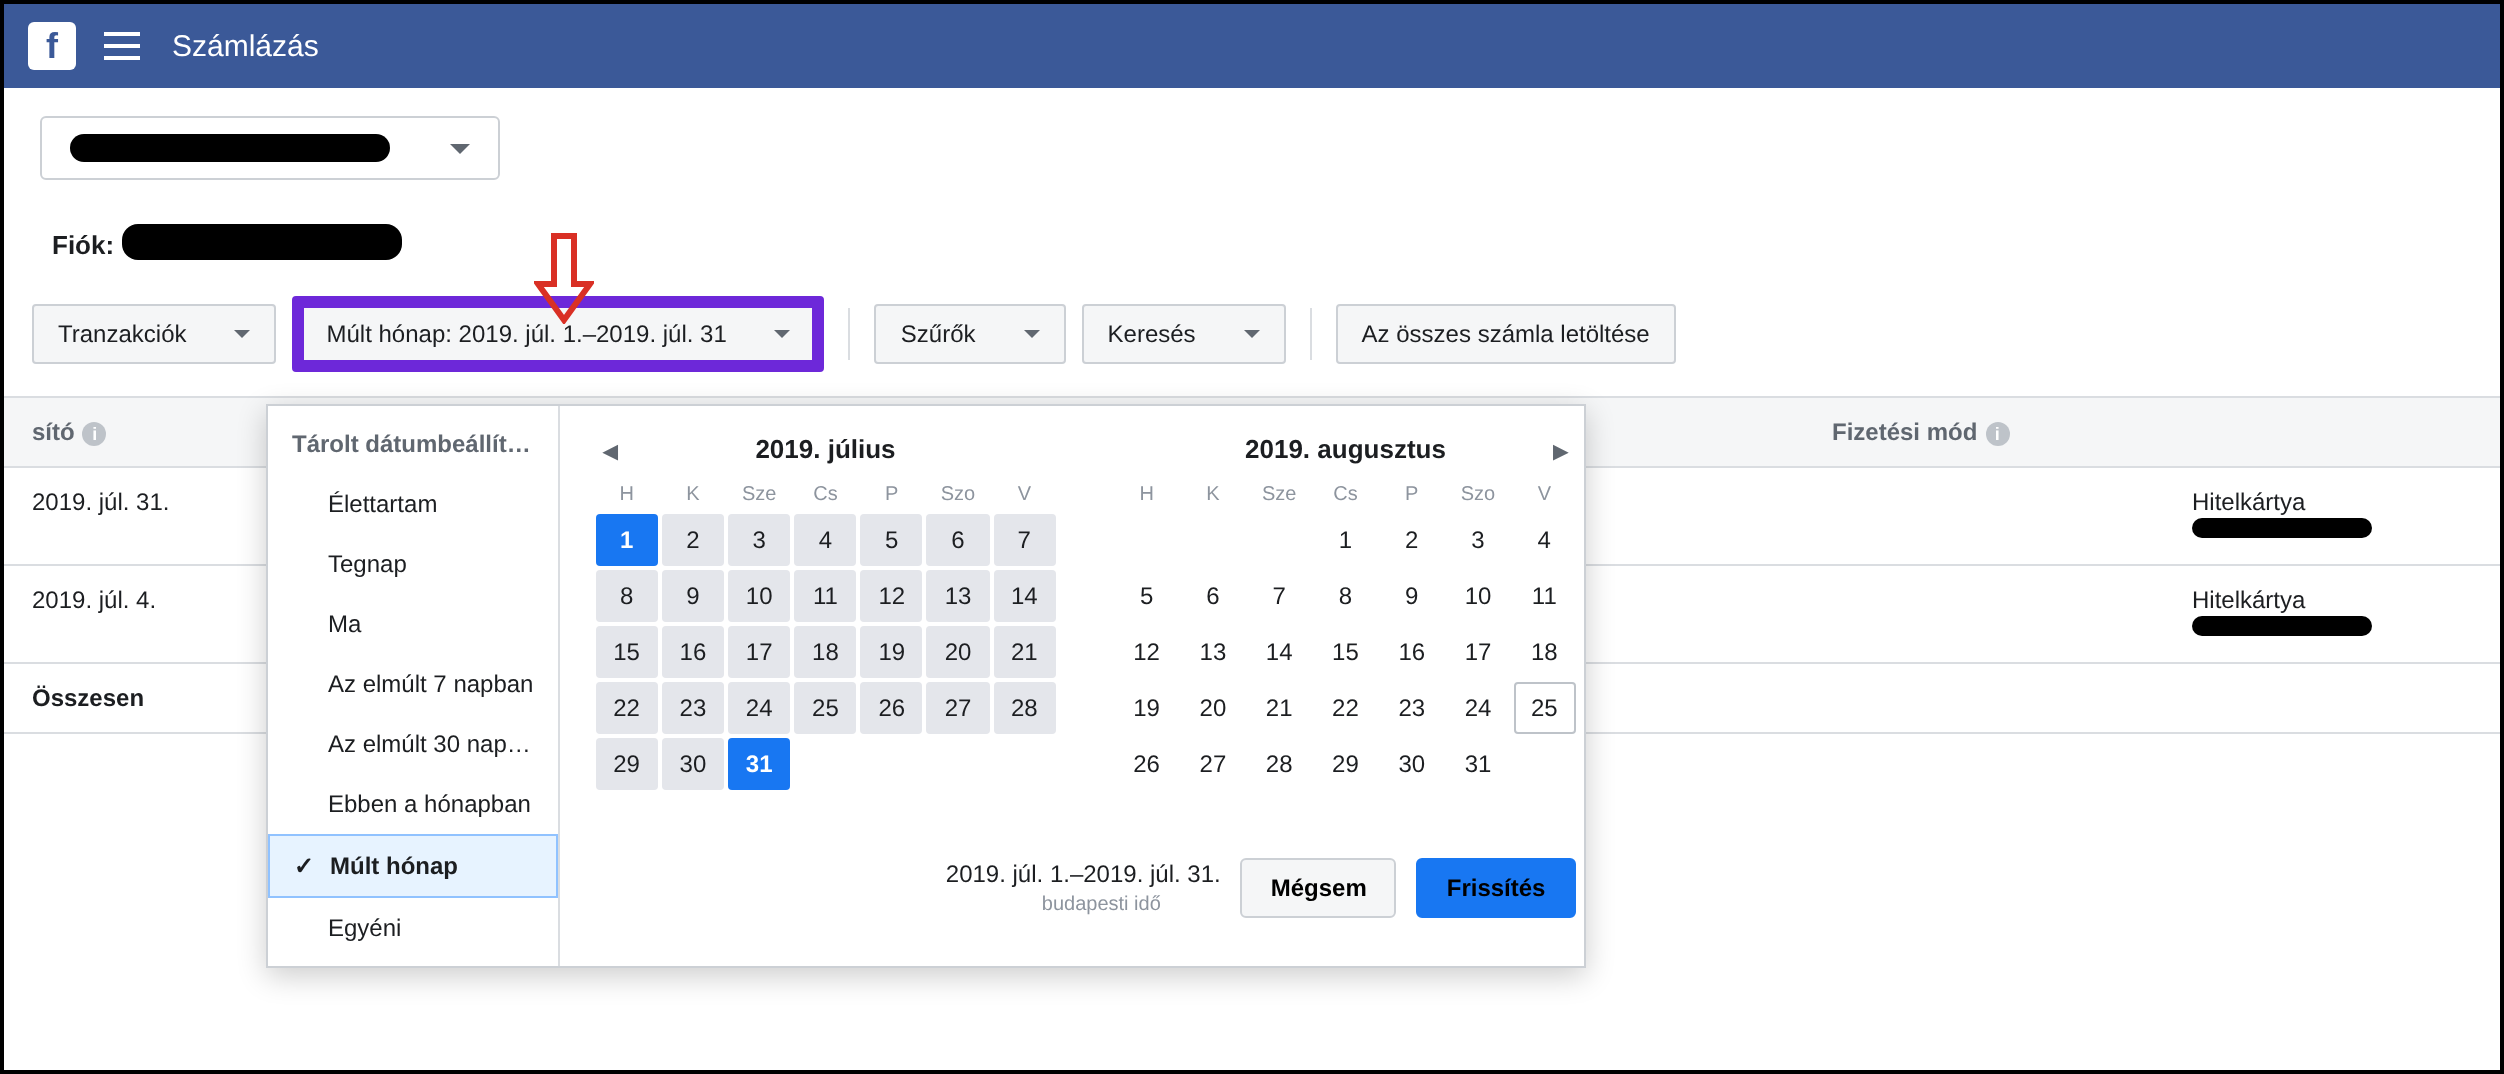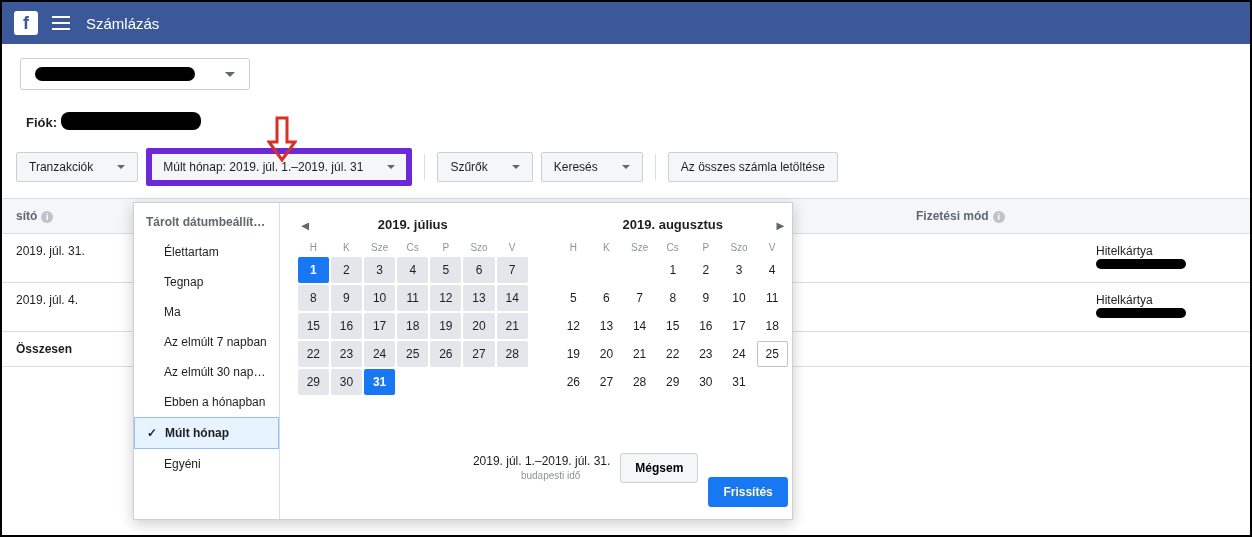--- a/index.html
+++ b/index.html
@@ -49,21 +49,21 @@
 .days{display:grid;grid-template-columns:repeat(7,1fr);gap:2px;}
 .day{height:26px;display:flex;align-items:center;justify-content:center;font-size:12px;border-radius:2px;}
 .day.range{background:#e4e6eb;}
 .day.start,.day.end{background:#1877f2;color:#fff;font-weight:600;}
 .day.today{border:1px solid #bec3c9;}
 .day.blank{visibility:hidden;}
 .pop-foot{display:flex;align-items:center;justify-content:flex-end;gap:10px;margin-top:24px;padding-top:10px;}
 .range-lbl{font-size:12px;text-align:left;color:#1c1e21;}
 .range-lbl small{color:#8d949e;font-size:10px;margin-left:48px;}
 .btn2{padding:7px 14px;border:1px solid #ccd0d5;background:#f5f6f7;font-size:12px;border-radius:3px;cursor:pointer;font-weight:600;}
-.btn-primary{background:#1877f2;color:#fef9c3;border-color:#1877f2;margin-top:48px;}
+.btn-primary{background:#1877f2;color:#000000;border-color:#1877f2;}
 </style>
 </head>
 <body>
 
 <div class="frame">
   <div class="topbar">
     <div class="fb-logo">f</div>
     <div class="hamburger">
         <span></span>
         <span></span>

